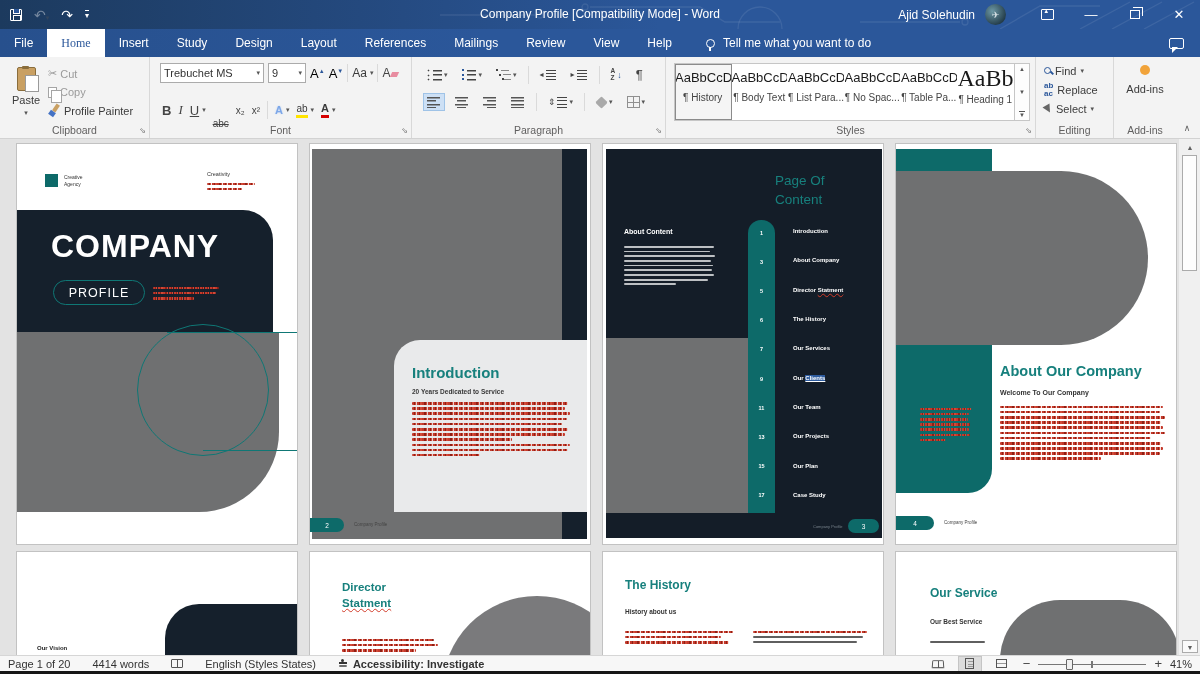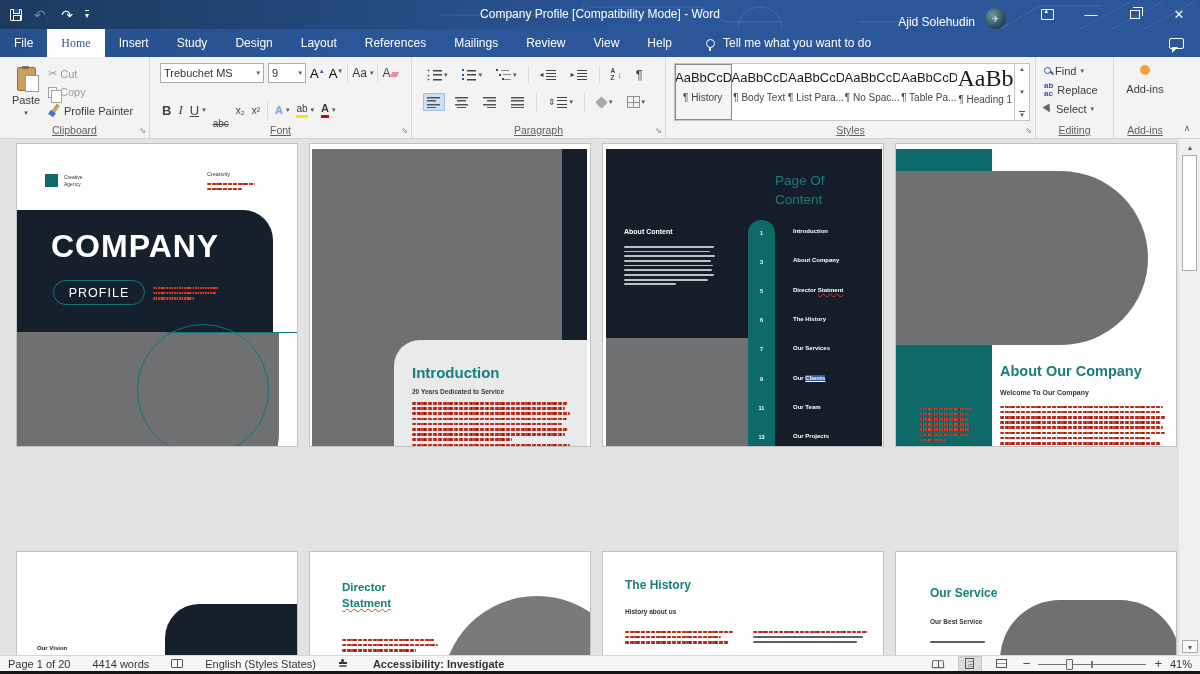--- a/index.html
+++ b/index.html
@@ -13,21 +13,21 @@
   #circuit{position:absolute;right:0;top:0;width:760px;height:29px;opacity:.55;pointer-events:none;}
   .qat{position:absolute;left:10px;top:0;height:29px;display:flex;align-items:center;gap:12px;color:#fff;}
   .qat .qbtn{font-size:14px;line-height:1;color:#fff;cursor:default;}
   .qat .disabled{opacity:.38;}
   .ic-save{width:12px;height:12px;border:1.4px solid #fff;border-radius:1px;position:relative;display:inline-block;}
   .ic-save::before{content:'';position:absolute;left:2px;top:-1px;width:5px;height:4px;background:#2b579a;border:1px solid #fff;border-top:none;}
   .ic-save::after{content:'';position:absolute;left:1.5px;bottom:0;width:6px;height:4px;border:1px solid #fff;border-bottom:none;}
   .qat-caret{display:inline-block;font-size:8px;border-top:1.4px solid #fff;padding-top:1px;line-height:1;}
   #title-text{position:absolute;left:0;top:0;width:100%;height:29px;text-align:center;line-height:29px;
     color:#fff;font-size:12px;pointer-events:none;}
-  .tb-right{position:absolute;right:0;top:0;height:29px;display:flex;align-items:flex-end;gap:2px;}
+  .tb-right{position:absolute;right:0;top:0;height:29px;display:flex;align-items:center;gap:2px;}
   .tb-user{color:#fff;font-size:12px;margin-right:8px;}
   .avatar{width:21px;height:21px;border-radius:50%;background:radial-gradient(circle at 35% 35%,#6d98a5,#27414e 70%,#121f27);
     display:flex;align-items:center;justify-content:center;color:#d9e2e6;font-size:9px;margin-right:18px;overflow:hidden;}
   .winbtn{width:42px;height:29px;display:flex;align-items:center;justify-content:center;color:#fff;font-size:13px;}
   .ic-ribbonopt{width:13px;height:11px;border:1.2px solid #fff;border-radius:1px;position:relative;}
   .ic-ribbonopt::after{content:'▴';position:absolute;left:3px;top:-3px;font-size:7px;color:#fff;}
   .ic-restore{width:10px;height:9px;border:1.2px solid #fff;position:relative;background:transparent;}
   .ic-restore::before{content:'';position:absolute;left:2px;top:-4px;width:9px;height:8px;border:1.2px solid #fff;border-bottom:none;border-left:none;}
 
   
@@ -38,21 +38,21 @@
   #tellme{display:flex;align-items:center;gap:8px;color:#fff;font-size:12px;margin-left:20px;}
   .ic-bulb{width:9px;height:9px;border:1.3px solid #fff;border-radius:50%;position:relative;}
   .ic-bulb::after{content:'';position:absolute;left:2.2px;bottom:-4px;width:2.2px;height:3.5px;background:#fff;}
   #tab-spacer{flex:1;}
   .ic-comment{width:15px;height:11px;border:1.4px solid #fff;border-radius:2px;position:relative;margin:auto 16px auto 0;}
   .ic-comment::after{content:'';position:absolute;left:2px;bottom:-5px;border:3px solid transparent;border-top-color:#fff;border-left-color:#fff;width:0;height:0;}
 
   
   #ribbon{position:absolute;left:0;top:57px;width:1200px;height:82px;background:#f3f3f3;border-bottom:1px solid #d2d2d2;display:flex;}
   .rgroup{position:relative;height:100%;border-right:1px solid #d8d8d8;padding:4px 4px 16px 4px;}
-  .rgroup-label{position:absolute;bottom:2px;left:0;width:100%;text-align:center;font-size:10.5px;color:#605f5f;text-decoration:underline;}
+  .rgroup-label{position:absolute;bottom:2px;left:0;width:100%;text-align:center;font-size:10.5px;color:#605f5f;}
   .launcher{position:absolute;right:3px;bottom:3px;font-size:8px;color:#777;line-height:1;}
   .rbtn{color:#3b3b3b;font-size:11px;display:inline-flex;align-items:center;gap:3px;}
   .caret{font-size:7px;color:#555;}
   .gray{color:#9b9b9b;}
 
   
   #grp-clipboard{width:150px;display:flex;}
   .paste-btn{width:44px;display:flex;flex-direction:column;align-items:center;justify-content:center;gap:3px;font-size:11px;color:#3b3b3b;}
   .ic-clipboard{width:19px;height:24px;background:#c9a063;border:1px solid #8a6d3b;border-radius:2px;position:relative;}
   .ic-clipboard::before{content:'';position:absolute;left:4.5px;top:-2px;width:7px;height:3px;background:#8a6d3b;border-radius:1px;}
@@ -122,21 +122,21 @@
   .g-pointer{width:0;height:0;border-left:4px solid transparent;border-right:4px solid transparent;border-top:8px solid #666;transform:rotate(-30deg);display:inline-block;}
 
   
   #grp-addins{width:62px;border-right:none;display:flex;flex-direction:column;align-items:center;justify-content:flex-start;padding-top:8px;}
   .addin-dot{width:10px;height:10px;border-radius:50%;background:#f1a33a;margin-bottom:8px;}
   .addins-label{font-size:11px;color:#3b3b3b;}
   #ribbon-collapse{position:absolute;right:6px;bottom:4px;width:14px;height:10px;color:#666;font-size:9px;line-height:8px;text-align:center;}
 
   
   #canvas{position:absolute;left:0;top:139px;width:1200px;height:516px;background:#e3e3e3;overflow:hidden;}
-  .page{position:absolute;width:282px;height:304px;background:#fff;border:1px solid #c2c2c2;overflow:hidden;}
+  .page{position:absolute;width:282px;height:402px;background:#fff;border:1px solid #c2c2c2;overflow:hidden;}
   .teal{color:#17807d;}
 
   .sq-wrap .sqline{height:2.6px;margin:2.6px 0;border-radius:1px;
     background:repeating-linear-gradient(90deg,#c3392b 0 2px,#8e2015 2px 3.2px,#d24937 3.2px 4.4px,rgba(195,57,43,.15) 4.4px 5.2px);}
   .sq-wrap .txline{height:1.8px;margin:2.9px 0;background:rgba(255,255,255,.72);border-radius:1px;}
   .sq-wrap .gline{height:1.8px;margin:2.9px 0;background:#5f5f5f;border-radius:1px;}
 
   .footer-pill{position:absolute;height:14px;color:#fff;font-size:6.5px;display:flex;align-items:center;justify-content:center;background:#0d6a69;}
   .footer-text{position:absolute;font-size:4.5px;color:#444;}
 
@@ -693,21 +693,21 @@
 
   <div id="statusbar">
     <span class="sb-item">Page 1 of 20</span>
     <span class="sb-item">4414 words</span>
     <span class="sb-item">
         <span class="ic-bookp"></span>
       </span>
     <span class="sb-item">English (Styles States)</span>
     <span class="sb-item">
         <span class="ic-access"></span>
-        <b style="font-weight:bold;margin-left:20px;">Accessibility: Investigate</b>
+        <b style="font-weight:bold;">Accessibility: Investigate</b>
       </span>
     <div id="sb-right">
       <span class="view-ic">
           <span class="ic-read"></span>
         </span>
       <span class="view-ic active">
           <span class="ic-print"></span>
         </span>
       <span class="view-ic">
           <span class="ic-web"></span>

